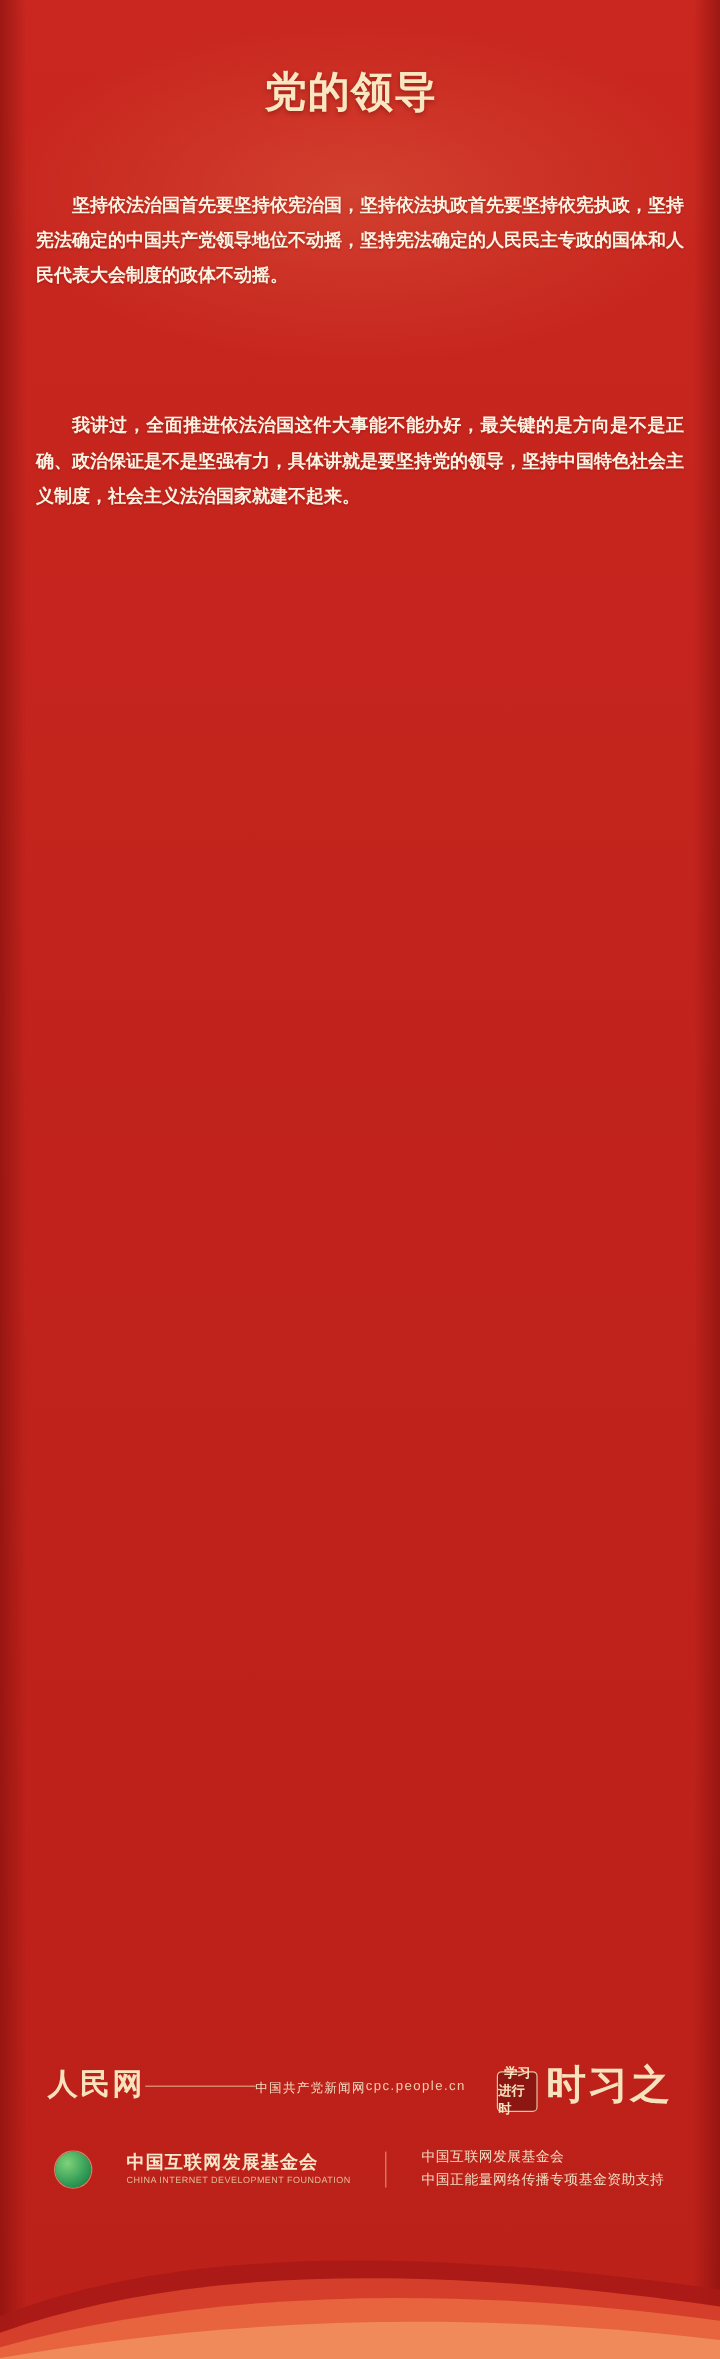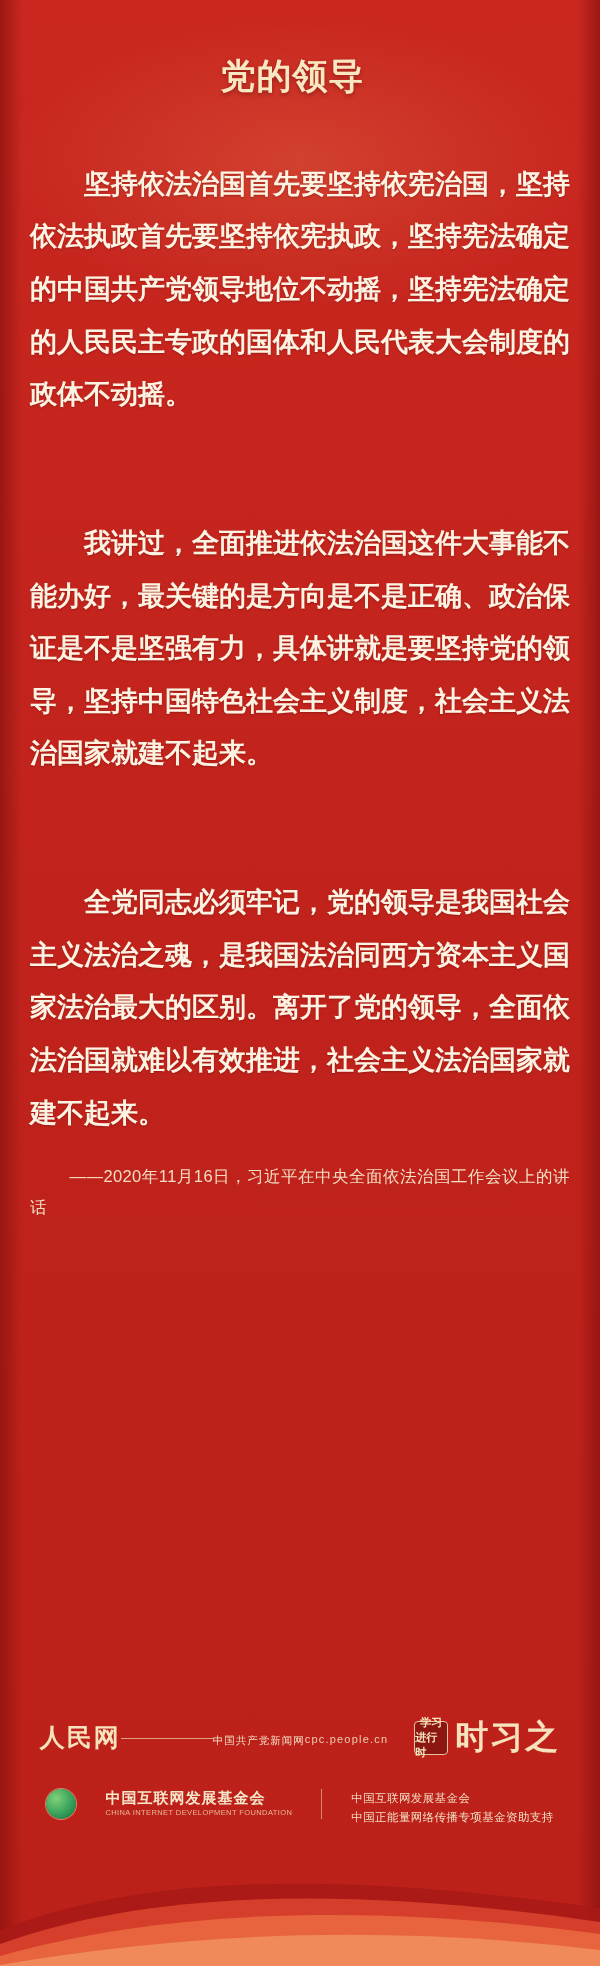--- a/index.html
+++ b/index.html
@@ -67,23 +67,23 @@
   .content {
     position: relative;
     padding: 0 30px;
     margin-top: 56px;
   }
 
   .quote-block { margin-bottom: 96px; }
   .quote-block:last-of-type { margin-bottom: 0; }
 
   .quote-text {
-    font-family: Liberation Sans, sans-serif;
-    font-weight: bold;
-    font-size: 27px;
+    font-family: Liberation Mono, monospace;
+    font-weight: bold;
+    font-size: 15px;
     line-height: 1.95;
     color: #fdf3e2;
     text-indent: 2em;
     text-align: justify;
     text-shadow: 0 1px 2px rgba(90,8,6,0.35);
   }
 
   .quote-source {
     margin-top: 22px;
     font-family: "Liberation Sans", sans-serif;
@@ -134,21 +134,21 @@
   .logo-people .rule {
     width: 92px;
     height: 1px;
     background: #e9c79f;
     opacity: .75;
     margin: 4px 0 3px;
   }
 
   .logo-shixi {
     display: flex;
-    align-items: center;
+    align-items: flex-end;
     gap: 7px;
   }
   .logo-shixi .seal {
     width: 34px;
     height: 34px;
     border-radius: 4px;
     background: #8c1612;
     border: 1px solid #e7c49b;
     color: #f6e3bd;
     font-family: "Liberation Serif", serif;
@@ -168,20 +168,21 @@
     color: #f6e3bd;
     letter-spacing: 2px;
   }
 
   .sponsor {
     position: absolute;
     left: 0;
     right: 0;
     bottom: 140px;
     display: flex;
+    align-items: center;
     justify-content: center;
     gap: 29px;
   }
   .sponsor .globe {
     width: 30px;
     height: 30px;
     border-radius: 50%;
     background: radial-gradient(circle at 34% 32%, #7fd27a, #2f9a55 62%, #15703c);
     box-shadow: 0 0 0 1px rgba(247,227,195,0.5);
     flex: none;
@@ -243,24 +244,20 @@
   <div class="content">
 
     <div class="quote-block">
       <div class="quote-text">坚持依法治国首先要坚持依宪治国，坚持依法执政首先要坚持依宪执政，坚持宪法确定的中国共产党领导地位不动摇，坚持宪法确定的人民民主专政的国体和人民代表大会制度的政体不动摇。</div>
     </div>
 
     <div class="quote-block">
       <div class="quote-text">我讲过，全面推进依法治国这件大事能不能办好，最关键的是方向是不是正确、政治保证是不是坚强有力，具体讲就是要坚持党的领导，坚持中国特色社会主义制度，社会主义法治国家就建不起来。</div>
     </div>
 
-    <div class="quote-block">
-      <div class="quote-text">全党同志必须牢记，党的领导是我国社会主义法治之魂，是我国法治同西方资本主义国家法治最大的区别。离开了党的领导，全面依法治国就难以有效推进，社会主义法治国家就建不起来。</div>
-      <div class="quote-source">——2020年11月16日，习近平在中央全面依法治国工作会议上的讲话</div>
-    </div>
 
   </div>
 
   <div class="logos">
     <div class="logo-people">
       <div class="mark">人民网</div>
       <div class="rule"></div>
       <div class="sub-cn">中国共产党新闻网</div>
       <div class="sub-en">cpc.people.cn</div>
     </div>

